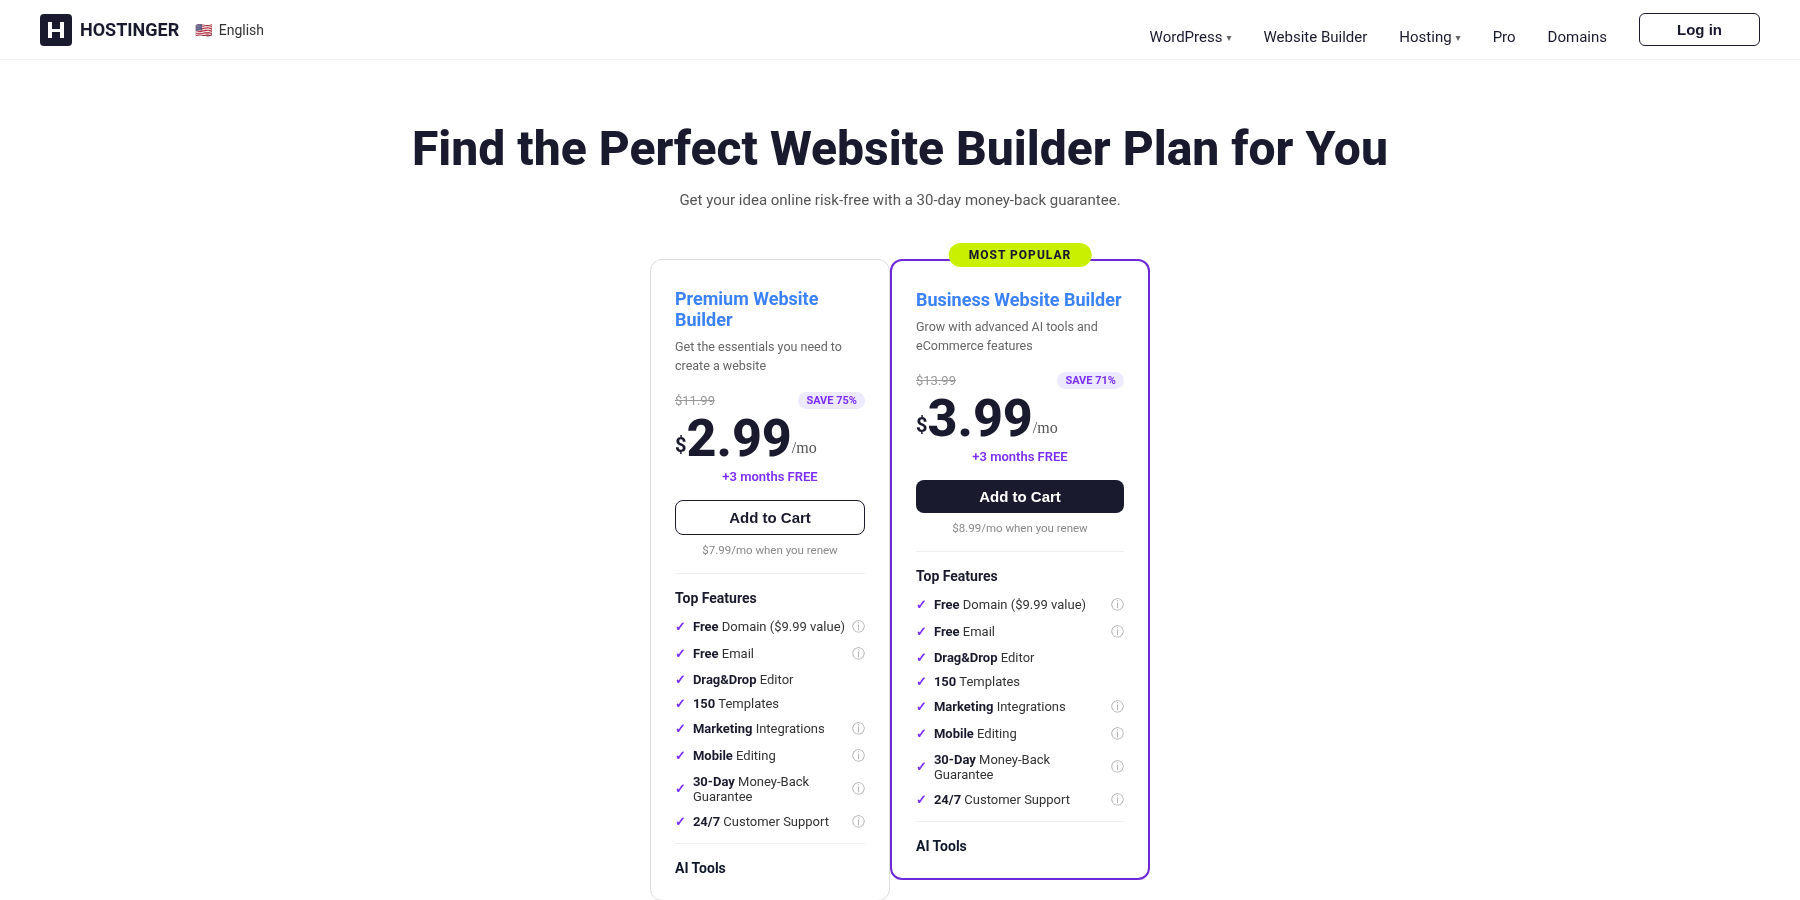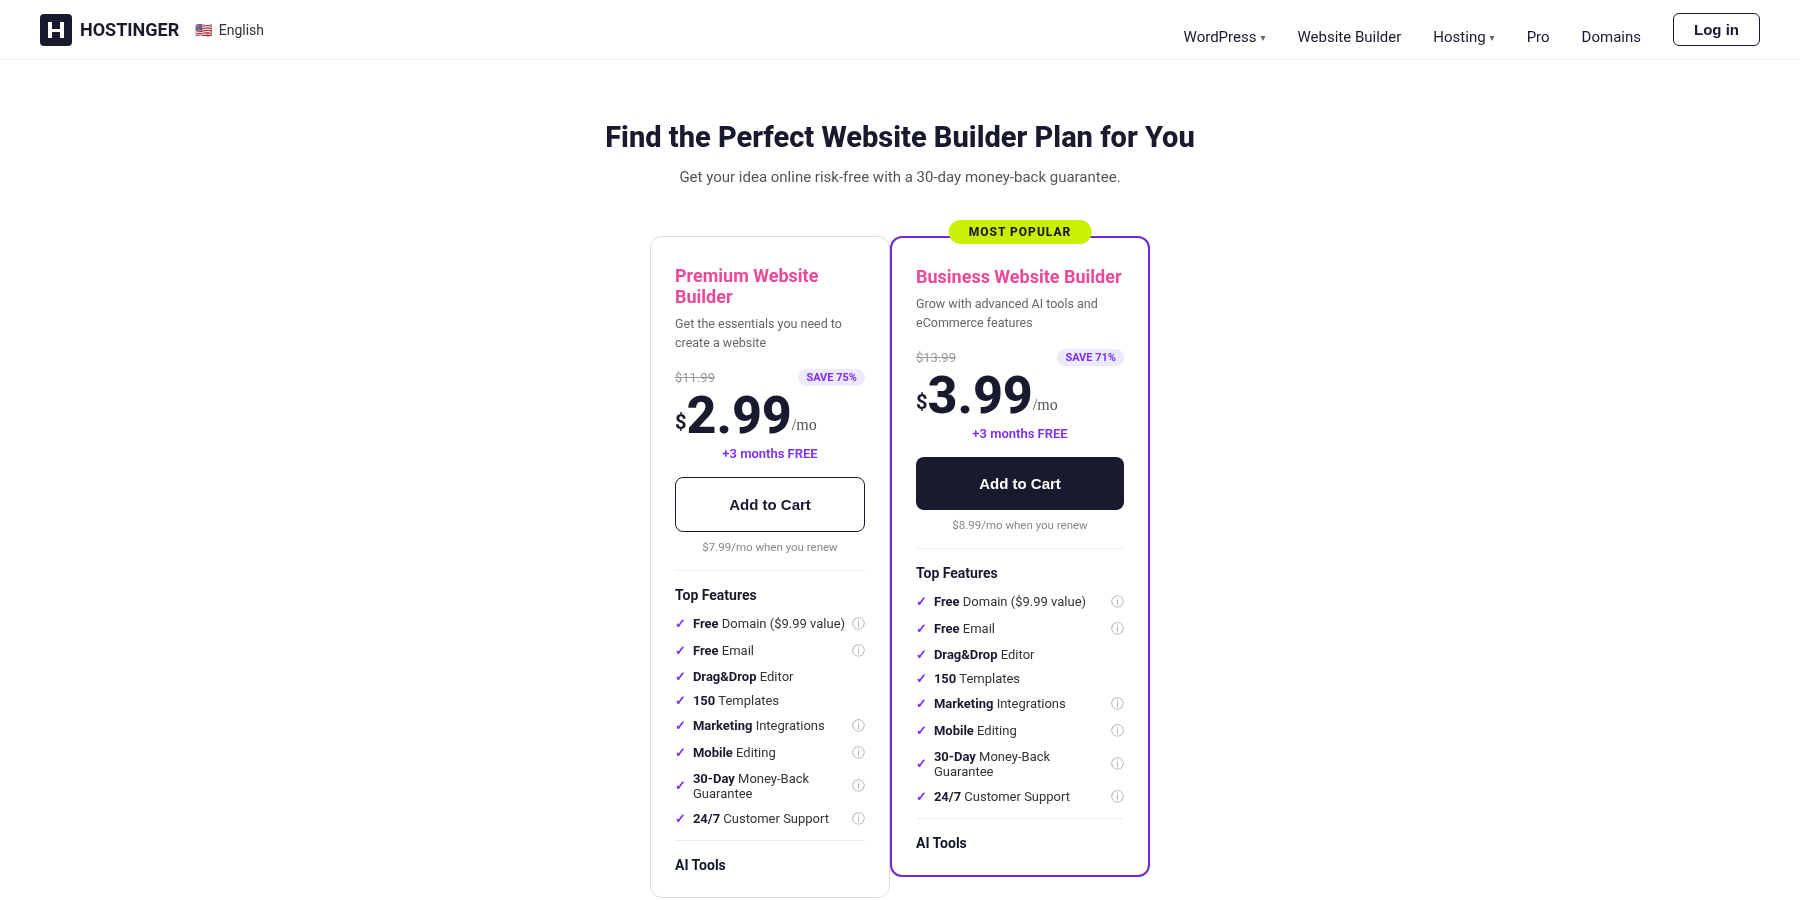--- a/index.html
+++ b/index.html
@@ -61,35 +61,35 @@
       gap: 4px;
       text-decoration: none;
     }
     .nav-chevron {
       font-size: 10px;
       color: #666;
     }
     .btn-login {
       border: 1.5px solid #1a1a2e;
       border-radius: 6px;
-      padding: 7px 20px;
+      padding: 7px 37px;
       font-size: 15px;
       font-weight: 600;
       cursor: pointer;
       background: #fff;
       color: #1a1a2e;
     }
 
     
     .hero {
       text-align: center;
       padding: 60px 40px 30px;
     }
     .hero h1 {
-      font-size: 29px;
+      font-size: 48px;
       font-weight: 800;
       color: #1a1a2e;
       margin-bottom: 14px;
     }
     .hero p {
       font-size: 15px;
       color: #555;
     }
 
     
@@ -129,21 +129,21 @@
       letter-spacing: 1px;
       padding: 5px 20px;
       border-radius: 20px;
       white-space: nowrap;
       text-transform: uppercase;
     }
 
     .plan-title {
       font-size: 18px;
       font-weight: 700;
-      color: #ec4899;
+      color: #3b82f6;
       margin-bottom: 8px;
     }
 
     .plan-desc {
       font-size: 12.5px;
       color: #666;
       margin-bottom: 16px;
       line-height: 1.5;
     }
 
@@ -201,21 +201,21 @@
     .free-months {
       color: #7b2ff7;
       font-size: 13px;
       font-weight: 600;
       margin-bottom: 16px;
       text-align: center;
     }
 
     .btn-cart {
       width: 100%;
-      padding: 18px;
+      padding: 8px;
       border-radius: 8px;
       font-size: 15px;
       font-weight: 600;
       cursor: pointer;
       border: 1.5px solid #1a1a2e;
       background: #fff;
       color: #1a1a2e;
       margin-bottom: 8px;
     }
 

